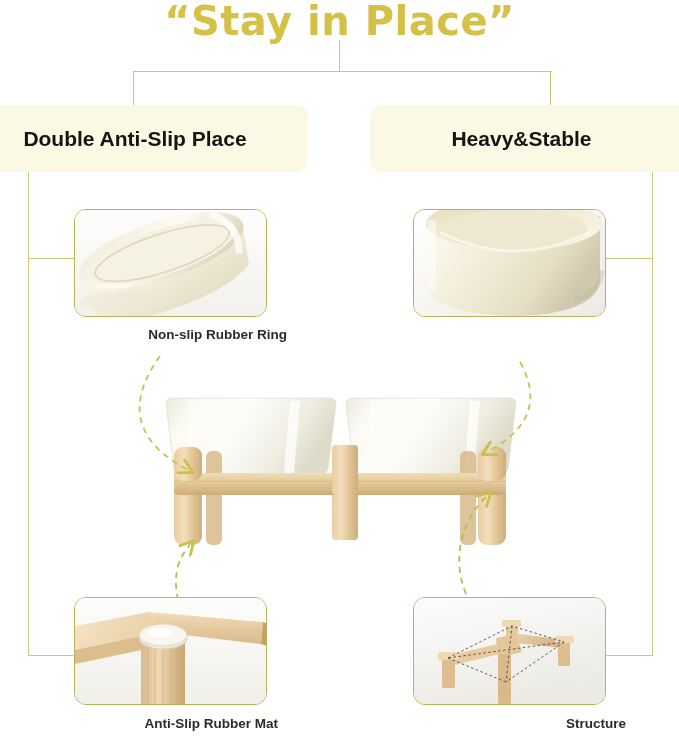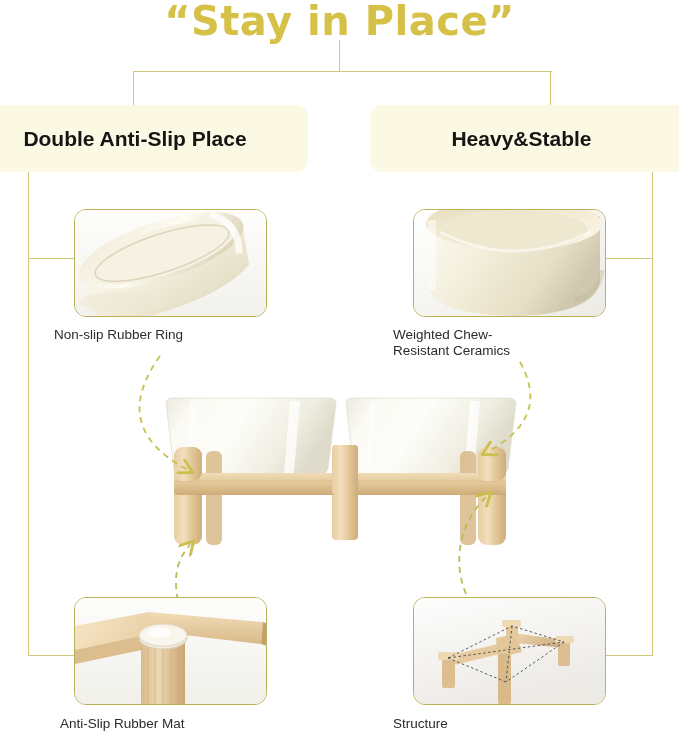--- a/index.html
+++ b/index.html
@@ -71,29 +71,30 @@
   .frame.tl { left: 74px;  top: 209px; width: 193px; height: 108px; }
   .frame.tr { left: 413px; top: 209px; width: 193px; height: 108px; }
   .frame.bl { left: 74px;  top: 597px; width: 193px; height: 108px; }
   .frame.br { left: 413px; top: 597px; width: 193px; height: 108px; }
 
   .photo { position: absolute; inset: 0; overflow: hidden; }
 
   
   .caption {
     position: absolute;
-    text-align: left;
+    text-align: right;
     font-size: 13.5px;
     line-height: 15.5px;
     color: #2b2b2b;
     font-family: "Liberation Sans", sans-serif;
+    font-weight: bold;
   }
   .caption.tl { left: 54px;  top: 327px; width: 233px; }
   .caption.tr { left: 393px; top: 327px; width: 233px; }
-  .caption.bl { left: 60px;  top: 716px; width: 233px; }
+  .caption.bl { left: 45px;  top: 716px; width: 233px; }
   .caption.br { left: 393px; top: 716px; width: 233px; }
 
   
   .svg-abs { position: absolute; left: 0; top: 0; pointer-events: none; }
 </style>
 </head>
 <body>
 
 <div id="page">
 
@@ -175,24 +176,20 @@
         </defs>
         <rect width="193" height="108" fill="url(#trBg)"></rect>
         <path d="M14 8 L14 76 Q18 104 100 106 Q180 104 186 72 L186 6 Z" fill="url(#trOuter)"></path>
         <ellipse cx="100" cy="14" rx="88" ry="26" fill="url(#trInner)"></ellipse>
         <ellipse cx="100" cy="20" rx="74" ry="20" fill="#efe8d0"></ellipse>
         <path d="M26 22 Q100 60 176 22" fill="none" stroke="#ffffff" stroke-width="3" opacity="0.55"></path>
         <path d="M18 10 L18 80" stroke="#ffffff" stroke-width="8" opacity="0.5"></path>
         <path d="M160 90 Q186 84 188 60" fill="none" stroke="#bdb69c" stroke-width="5" opacity="0.4"></path>
       </svg>
     </div>
-  </div>
-  <div class="caption tr">
-    <div>Weighted Chew-</div>
-    <div>Resistant Ceramics</div>
   </div>
 
   <div style="position:absolute; left:150px; top:385px; width:380px; height:165px;">
     <svg width="380" height="165" viewBox="0 0 380 165">
       <defs>
         <linearGradient id="cer1" x1="0" y1="0" x2="1" y2="0.3">
           <stop offset="0%" stop-color="#eceadd"></stop>
           <stop offset="18%" stop-color="#fbfaf4"></stop>
           <stop offset="48%" stop-color="#fdfdf9"></stop>
           <stop offset="80%" stop-color="#f0eee2"></stop>

